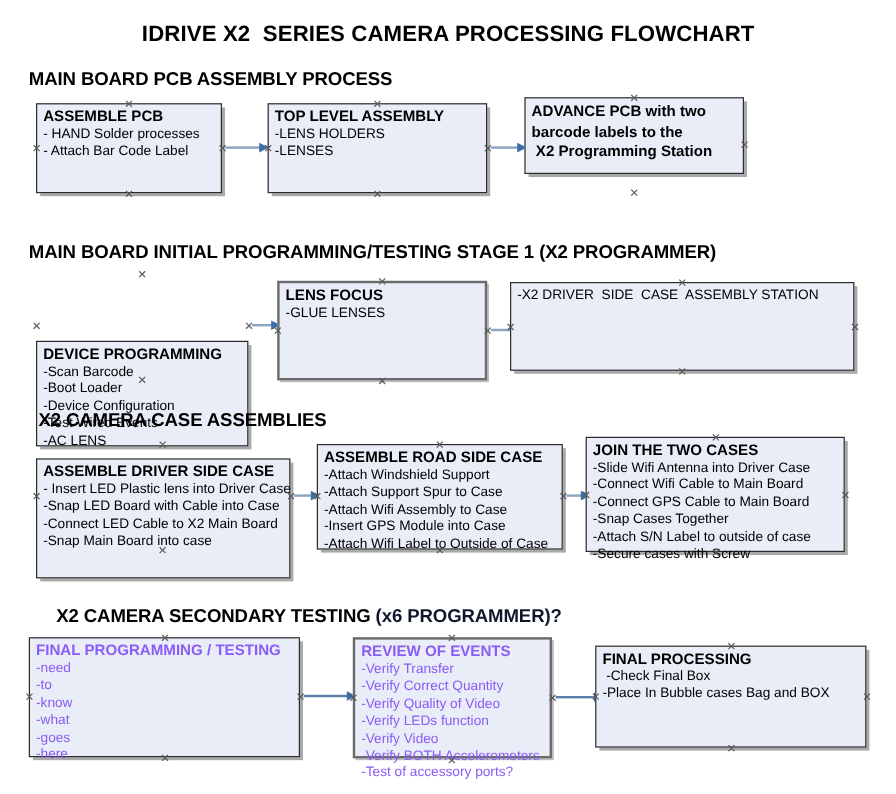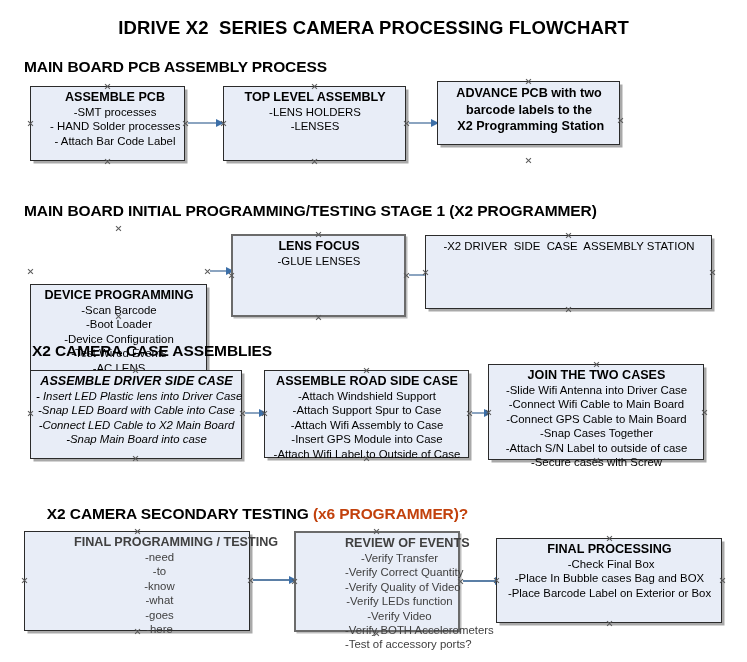--- a/index.html
+++ b/index.html
@@ -16,40 +16,40 @@
     overflow: hidden;
   }
 
   #canvas {
     position: absolute;
     left: 0; top: 0;
     width: 747px;
     height: 662px;
   }
 
-  .abs { position: absolute; text-align: center; }
+  .abs { position: absolute; }
 
   
   .doc-title {
     left: 0; top: 17px;
     width: 747px;
     text-align: center;
     font-size: 18.5px;
     font-weight: bold;
     letter-spacing: 0.1px;
     white-space: pre;
   }
   .section-title {
     font-size: 15.5px;
     font-weight: bold;
     white-space: pre;
     letter-spacing: -0.1px;
   }
   .section-title .red {
-    color: #c2410c;
+    color: #0f172a;
   }
 
   
   .fbox {
     box-sizing: border-box;
     background: #e8edf7;
     border: 1.3px solid #2b2b2b;
     box-shadow: 3px 3px 0 -0.5px #a9a9a9;
     overflow: visible;
   }
@@ -67,21 +67,21 @@
     white-space: pre;
     margin-bottom: 0px;
   }
   .bx-line {
     font-size: 11.4px;
     line-height: 14.4px;
     white-space: pre;
   }
 
   .red-text .bx-title,
-  .red-text .bx-line { color: #404040; margin-left: 44px; }
+  .red-text .bx-line { color: #8b5cf6; }
 
   
   .bx-titleblock .bx-title { line-height: 16.5px; }
 
   
   .handle {
     position: absolute;
     width: 7px;
     height: 7px;
     pointer-events: none;
@@ -123,24 +123,23 @@
 </style>
 </head>
 <body>
 
 <div id="canvas">
 
   <div class="abs doc-title">IDRIVE X2  SERIES CAMERA PROCESSING FLOWCHART</div>
 
   <div class="abs section-title" style="left:24px; top:58px;">MAIN BOARD PCB ASSEMBLY PROCESS</div>
 
-  <div class="abs fbox" style="left:30px; top:86px; width:155px; height:75px;padding-left:14px;">
+  <div class="abs fbox" style="left:30px; top:86px; width:155px; height:75px;">
     <div class="fbox-inner">
       <div class="bx-title">ASSEMBLE PCB</div>
-      <div class="bx-line">-SMT processes</div>
       <div class="bx-line">- HAND Solder processes</div>
       <div class="bx-line">- Attach Bar Code Label</div>
     </div>
   </div>
   <div class="handle" style="left:104px; top:83px;"></div>
   <div class="handle" style="left:104px; top:158px;"></div>
   <div class="handle" style="left:27px; top:120px;"></div>
   <div class="handle" style="left:182px; top:120px;"></div>
 
   <div class="arrow" style="left:188px; top:118px; width:36px;">
@@ -219,21 +218,21 @@
       <div class="bx-line">-X2 DRIVER  SIDE  CASE  ASSEMBLY STATION</div>
     </div>
   </div>
   <div class="handle" style="left:565px; top:232px;"></div>
   <div class="handle" style="left:565px; top:306px;"></div>
   <div class="handle" style="left:422px; top:269px;"></div>
   <div class="handle" style="left:709px; top:269px;"></div>
 
   <div class="abs section-title" style="left:32px; top:342px;">X2 CAMERA CASE ASSEMBLIES</div>
 
-  <div class="abs fbox" style="left:30px; top:370px; width:212px; height:89px;font-style:italic;">
+  <div class="abs fbox" style="left:30px; top:382px; width:212px; height:100px;">
     <div class="fbox-inner">
       <div class="bx-title">ASSEMBLE DRIVER SIDE CASE</div>
       <div class="bx-line">- Insert LED Plastic lens into Driver Case</div>
       <div class="bx-line">-Snap LED Board with Cable into Case</div>
       <div class="bx-line">-Connect LED Cable to X2 Main Board</div>
       <div class="bx-line">-Snap Main Board into case</div>
     </div>
   </div>
   <div class="handle" style="left:132px; top:367px;"></div>
   <div class="handle" style="left:132px; top:455px;"></div>
@@ -326,21 +325,20 @@
   <div class="arrow dark" style="left:463px; top:576px; width:40px;">
     <div class="shaft"></div>
       <div class="head"></div>
   </div>
 
   <div class="abs fbox" style="left:496px; top:538px; width:226px; height:85px;">
     <div class="fbox-inner">
       <div class="bx-title">FINAL PROCESSING</div>
       <div class="bx-line"> -Check Final Box</div>
       <div class="bx-line">-Place In Bubble cases Bag and BOX</div>
-      <div class="bx-line">-Place Barcode Label on Exterior or Box</div>
     </div>
   </div>
   <div class="handle" style="left:606px; top:535px;"></div>
   <div class="handle" style="left:606px; top:620px;"></div>
   <div class="handle" style="left:493px; top:577px;"></div>
   <div class="handle" style="left:719px; top:577px;"></div>
 
 </div>
 
 </body></html>

